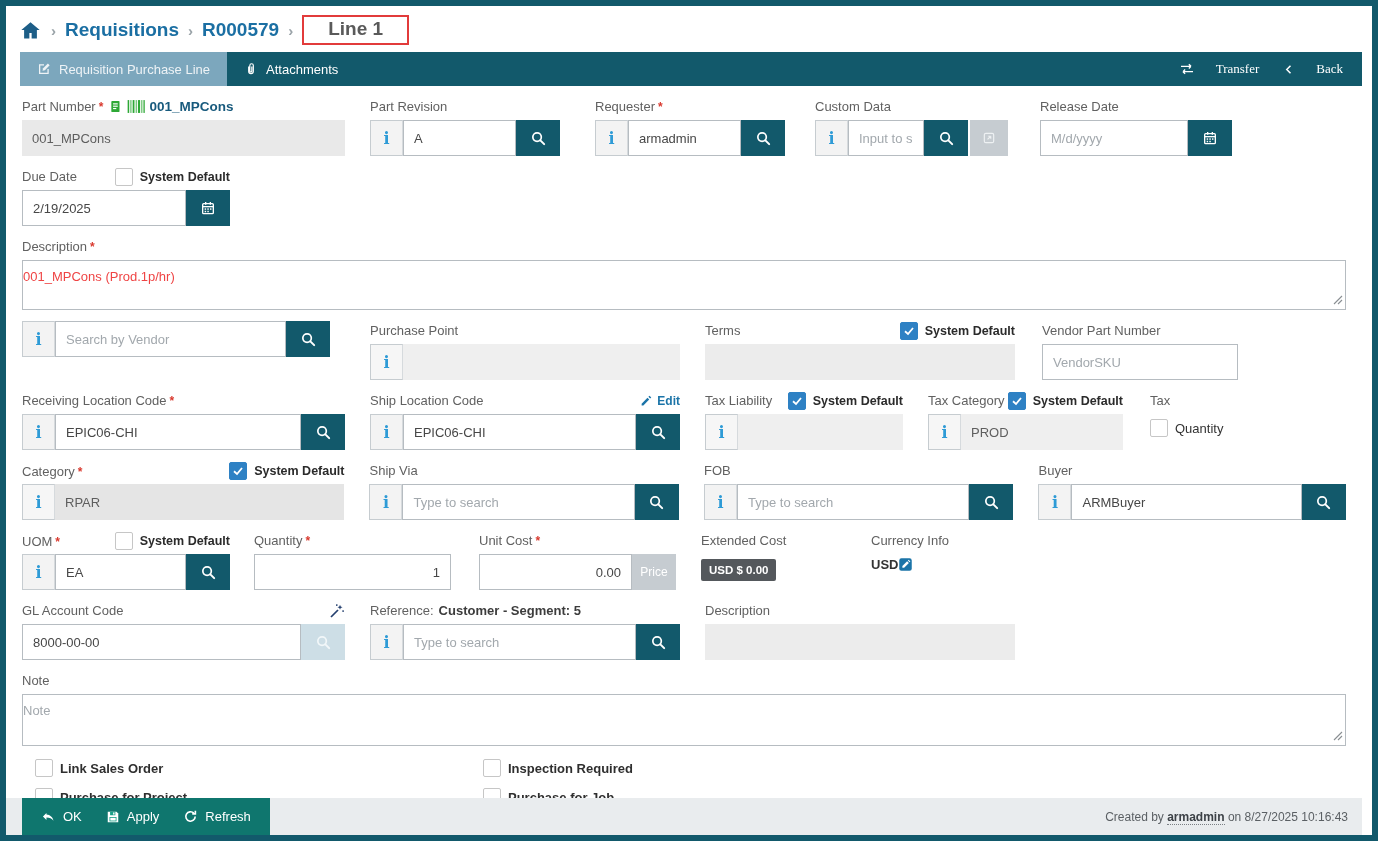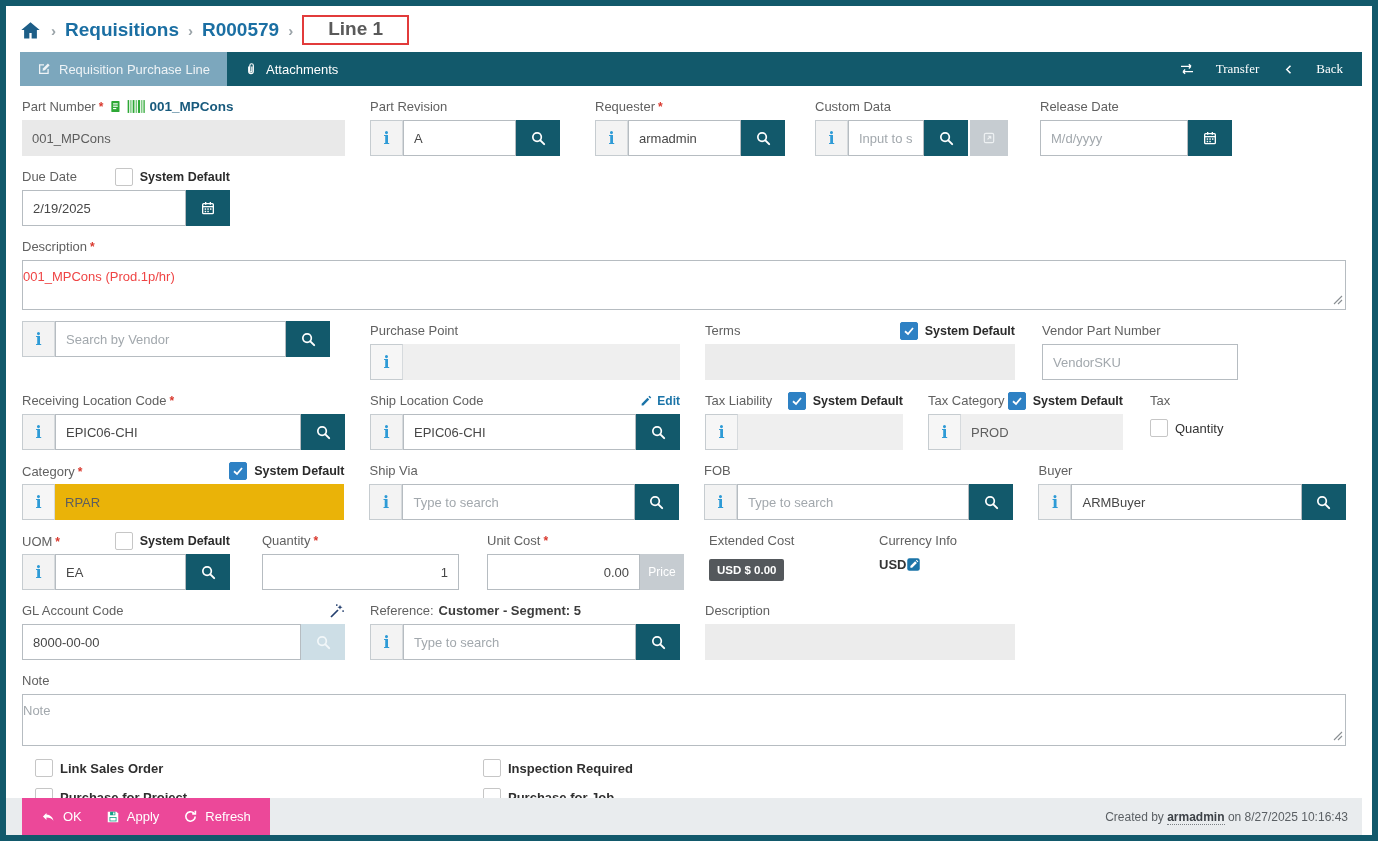--- a/index.html
+++ b/index.html
@@ -48,21 +48,21 @@
   .editlink{display:flex;align-items:center;gap:4px;color:#1b74a8;font-weight:bold;font-size:12px;cursor:pointer}
   .part-link{color:#185a7d;font-weight:bold;font-size:13.5px;cursor:pointer;margin-left:4px}
   .badge{display:inline-block;background:#54585c;color:#fff;font-size:11.5px;font-weight:bold;padding:5px 8px;border-radius:2px;margin-top:5px}
   .curr{display:flex;align-items:center;margin-top:7px;font-size:13px;color:#333;font-weight:bold}
   .cbgrid-row{display:flex;margin-bottom:11px;padding-left:13px}
   .cbgrid-row .cb{width:448px}
   .cbgrid-row .cblbl{font-size:13px;color:#2f2f2f}
 
   
   .footer{height:37px;background:#e9ecee;display:flex;align-items:center;justify-content:space-between;padding:0 14px 0 16px;flex:none}
-  .footer-actions{height:37px;background:#ec4899;display:flex;align-items:center;padding:0 7px}
+  .footer-actions{height:37px;background:#0f766e;display:flex;align-items:center;padding:0 7px}
   .fbtn{display:flex;align-items:center;gap:7px;color:#fff;font-size:13px;padding:0 12px;background:none;border:none;cursor:pointer;font-family:inherit;height:37px}
   .created{font-size:12px;color:#5a5f63}
   .created b{color:#3c4146;border-bottom:1px dotted #7a7f84}
   svg{display:block}
 </style>
 </head>
 <body>
 
 <div class="page">
 <div class="inner">
@@ -422,21 +422,21 @@
             <span class="cbbox checked">
                   <svg width="12" height="12" viewBox="0 0 24 24" fill="none" stroke="#fff" stroke-width="3.6">
                     <path d="M4 12.5 10 18 20 6"></path>
                   </svg>
                 </span>
             <span class="cblbl">System Default</span>
           </label>
         </div>
         <div class="ig">
           <span class="iprefix" style="background:#f6f6f6">i</span>
-          <input class="txt dis" style="background: #eab308;" value="RPAR">
+          <input class="txt dis" style="background: #e5e5e5;" value="RPAR">
         </div>
       </div>
       <div style="width:310px;margin-right:25px">
         <div class="lblrow">
               <span class="lbl">Ship Via</span>
             </div>
         <div class="ig">
           <span class="iprefix">i</span>
           <input class="txt" placeholder="Type to search" style="">
           <button class="btn-sq">
@@ -473,21 +473,21 @@
                 <svg width="17" height="17" viewBox="0 0 24 24">
                   <circle cx="10" cy="10" r="6" fill="none" stroke="#fff" stroke-width="2.4"></circle>
                   <line x1="14.6" y1="14.6" x2="20" y2="20" stroke="#fff" stroke-width="2.8" stroke-linecap="round"></line>
                 </svg>
               </button>
         </div>
       </div>
     </div>
 
     <div class="row">
-      <div style="width:208px;margin-right:32px">
+      <div style="width:208px;margin-right:24px">
         <div class="lblrow between">
           <span><span class="lbl">UOM</span><span class="req">*</span></span>
           <label class="cb">
             <span class="cbbox"></span>
             <span class="cblbl">System Default</span>
           </label>
         </div>
         <div class="ig">
           <span class="iprefix">i</span>
           <input class="txt" value="EA" style="">

